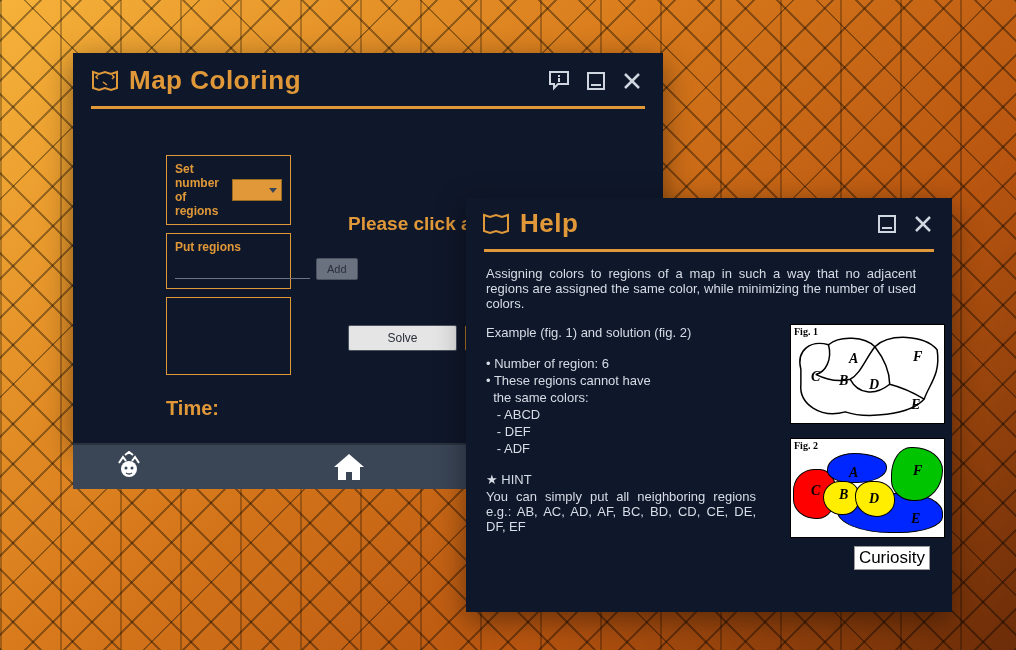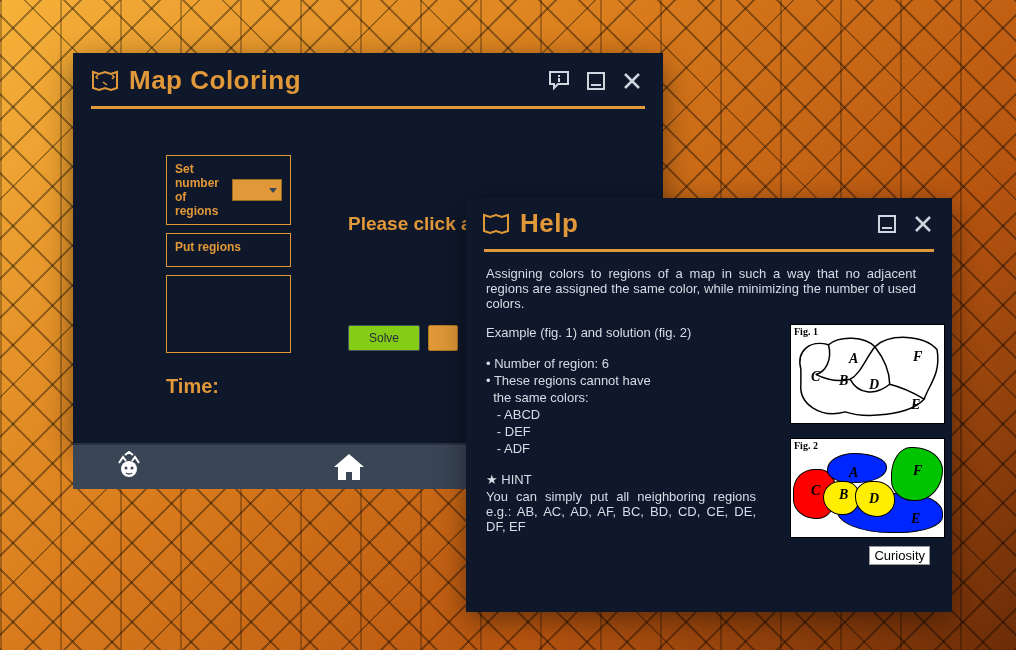--- a/index.html
+++ b/index.html
@@ -35,37 +35,37 @@
   .btn-small { background: #6a7280; color: #2a2f3a; font-size: 11px; padding: 4px 10px; border: 1px solid #4a525f; border-radius: 2px; cursor: pointer; }
   .big-box { border: 1px solid #e09838; height: 78px; margin-bottom: 10px; }
   .time-label { color:#e09838; font-weight:700; font-size:20px; margin-top: 22px; }
 
   .right-col { position: absolute; left: 348px; top: 155px; width: 300px; }
   .tabs { display: flex; gap: 2px; }
   .tab { background: #e09838; color: #2a2f3a; font-size: 12px; padding: 5px 0; text-align: center; border: 1px solid #b27820; cursor:pointer; }
   .tab:nth-child(1){ width:90px; } .tab:nth-child(2){ width:80px; } .tab:nth-child(3){ width:82px; }
   .prompt { color: #e09838; font-weight: 700; font-size: 19px; margin-top: 58px; }
   .solve-row { display: flex; gap: 8px; margin-top: 90px; }
-  .solve-btn { width: 72px; height: 26px; background: #84cc16; color:#2a2f3a; font-size:12px; border:1px solid #4a525f; border-radius:2px; display:flex; align-items:center; justify-content:center; cursor:pointer; }
+  .solve-btn { width: 109px; height: 26px; background: #e5e5e5; color:#2a2f3a; font-size:12px; border:1px solid #4a525f; border-radius:2px; display:flex; align-items:center; justify-content:center; cursor:pointer; }
   .solve-btn.org { width: 30px; background: #e09838; border-color:#b27820; }
 
   .footer-bar { position: absolute; left: 73px; top: 443px; width: 590px; height: 46px; background: #3a4556; border-top: 2px solid #2a3240; display:flex; align-items:center; }
   .foot-icon { width: 40px; height: 40px; display:flex; align-items:center; justify-content:center; color:#fff; margin-left: 36px; }
   .foot-home { margin-left: 180px; }
 
   .help-panel { left: 466px; top: 198px; width: 486px; height: 414px; }
   .help-panel .titlebar { padding: 10px 16px 4px 16px; }
   .help-body { padding: 14px 36px 10px 20px; color: #d6dde6; font-size: 13px; position: relative; height: 340px; }
   .help-body p, .help-body div { text-align: justify; }
   .help-body .line { margin-bottom: 2px; }
   .fig { position: absolute; right: 7px; width: 155px; height: 100px; background: #fff; border: 1px solid #000; font-family: serif; }
   .fig1 { top: 72px; }
   .fig2 { top: 186px; }
   .fig-label { position: absolute; top: 1px; left: 3px; font-size: 10px; font-weight: 700; color: #000; z-index: 3; }
-  .curiosity { position:absolute; right:22px; top:294px; font-size:13px; color:#000; background:#fff; border:1px solid #999; padding:1px 4px; cursor:pointer; }
+  .curiosity { position:absolute; right:22px; top:294px; font-size:17px; color:#000; background:#fff; border:1px solid #999; padding:1px 4px; cursor:pointer; }
 
   .region-label { position:absolute; font-style:italic; font-family: serif; font-weight:700; font-size:14px; color:#000; z-index: 2; }
   .la{top:26px;left:58px} .lb{top:48px;left:48px} .lc{top:44px;left:20px} .ld{top:52px;left:78px} .le{top:72px;left:120px} .lf{top:24px;left:122px}
 
   .blob { position:absolute; z-index:1; }
   .fig2 .blob { border: 1.5px solid #000; }
   .b-blue-top { top:14px; left:36px; width:60px; height:30px; background:#0026ff; border-radius: 50% 60% 55% 45% / 60% 50% 55% 45%; }
   .b-red { top:30px; left:2px; width:44px; height:50px; background:#ff0000; border-radius: 55% 45% 50% 60% / 50% 55% 60% 45%; }
   .b-yellow-b { top:42px; left:32px; width:36px; height:34px; background:#ffee00; border-radius: 55% 45% 50% 60%; }
   .b-yellow-d { top:42px; left:64px; width:40px; height:36px; background:#ffee00; border-radius: 45% 55% 50% 60%; }
@@ -115,20 +115,24 @@
   <div class="field-frame">
     <div class="field-row">
       <span class="flabel">Set number of regions</span>
       <div class="dropdown">
           <div class="triangle-down"></div>
         </div>
     </div>
   </div>
   <div class="put-box">
     <div class="flabel" style="margin-bottom:4px">Put regions</div>
+    <div class="field-row">
+      <input type="text" style="">
+      <button class="btn-small">Add</button>
+    </div>
   </div>
   <div class="big-box"></div>
   <div class="time-label">Time:</div>
 </div>
 
 <div class="right-col">
   <div class="prompt">Please click a</div>
   <div class="solve-row">
     <div class="solve-btn">Solve</div>
     <div class="solve-btn org"></div>

